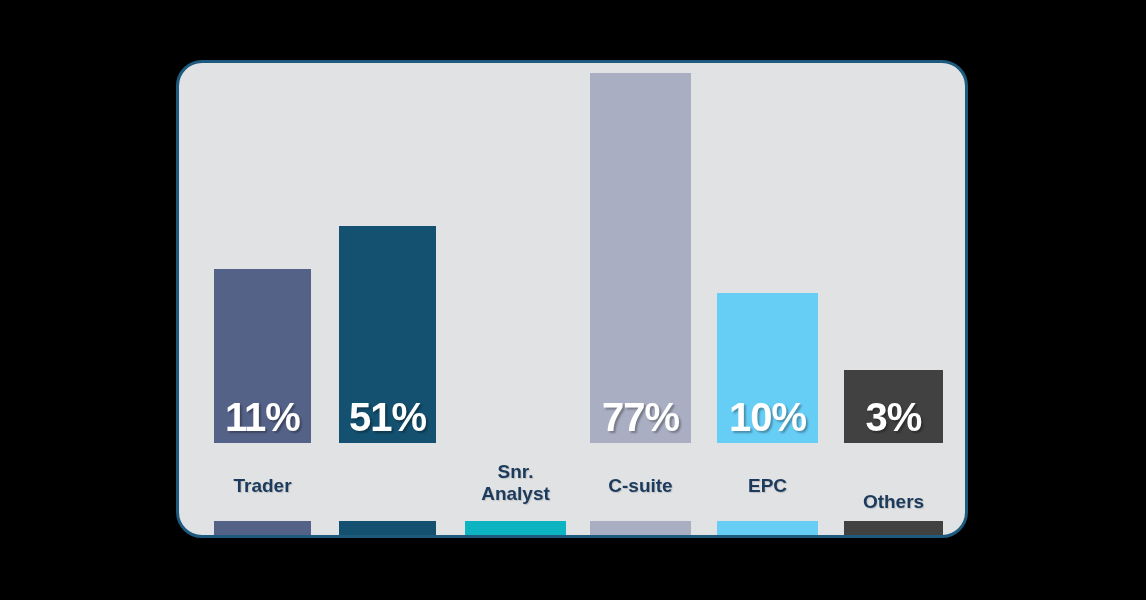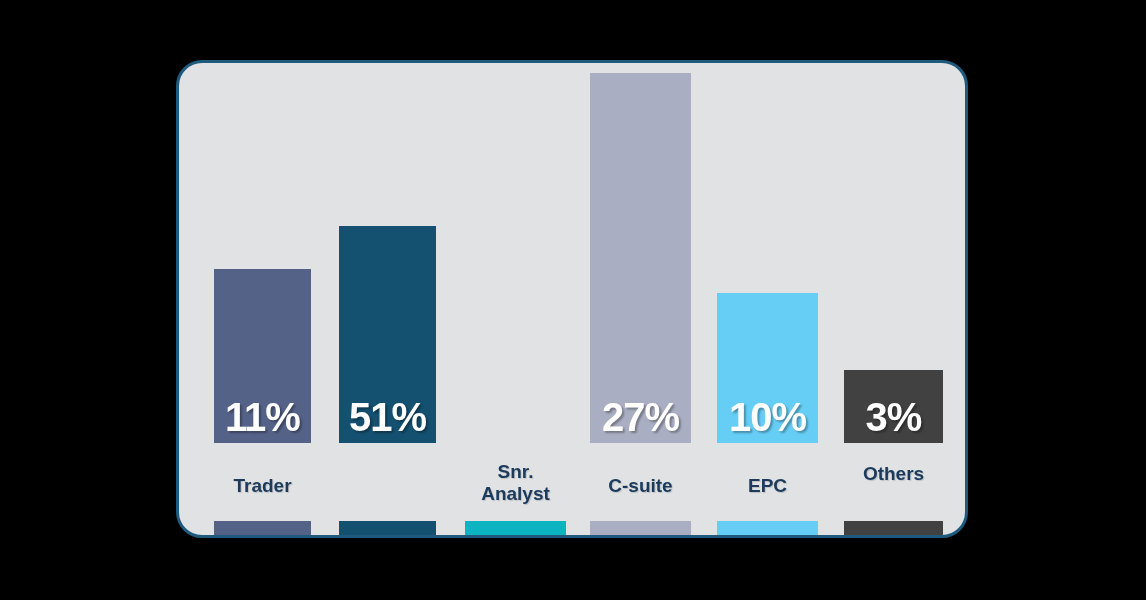--- a/index.html
+++ b/index.html
@@ -119,21 +119,21 @@
       <div class="col" style="left:286px; width:101px;">
         <div class="cat-label" style="top:398px;">
           <div>Snr.</div>
           <div>Analyst</div>
         </div>
         <div class="stub" style="top:458px; height:40px; background:#0BB4C0;"></div>
       </div>
 
       <div class="col" style="left:411px; width:101px;">
         <div class="bar" style="top:10px; height:370px; background:#AAAEC2;">
-          <div class="bar-value">27%</div>
+          <div class="bar-value">77%</div>
         </div>
         <div class="cat-label" style="top:412px;">
           <div>C-suite</div>
         </div>
         <div class="stub" style="top:458px; height:40px; background:#AAAEC2;"></div>
       </div>
 
       <div class="col" style="left:538px; width:101px;">
         <div class="bar" style="top:230px; height:150px; background:#66CDF5;">
           <div class="bar-value">10%</div>
@@ -141,21 +141,21 @@
         <div class="cat-label" style="top:412px;">
           <div>EPC</div>
         </div>
         <div class="stub" style="top:458px; height:40px; background:#66CDF5;"></div>
       </div>
 
       <div class="col" style="left:665px; width:99px;">
         <div class="bar" style="top:307px; height:73px; background:#414141;">
           <div class="bar-value">3%</div>
         </div>
-        <div class="cat-label" style="top:400px;text-align:center;">
+        <div class="cat-label" style="top:428px;text-align:center;">
           <div>Others</div>
         </div>
         <div class="stub" style="top:458px; height:40px; background:#414141;"></div>
       </div>
 
     </div>
   </div>
 
 </div>
 

